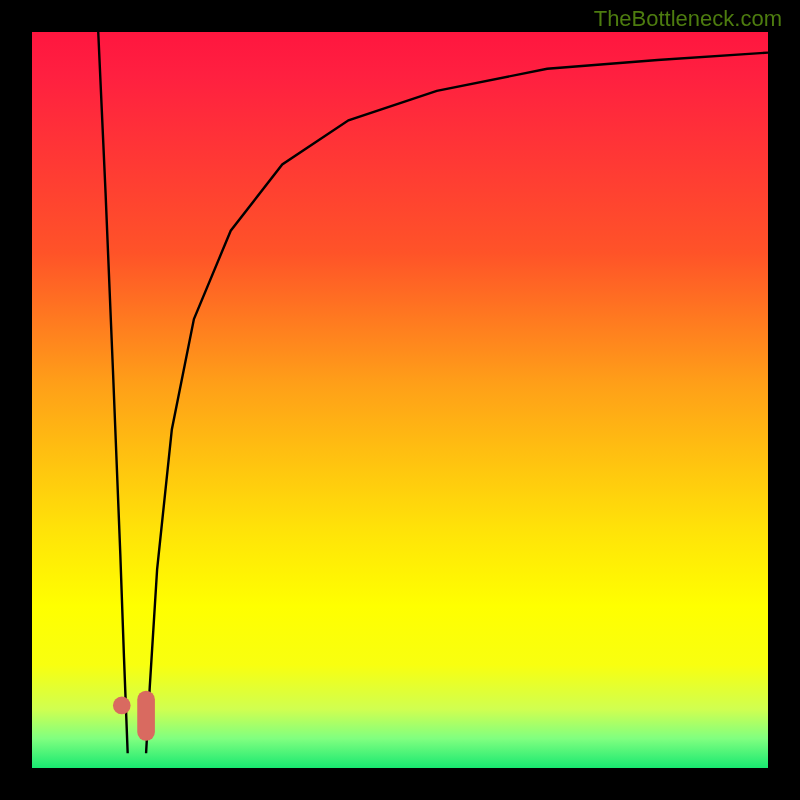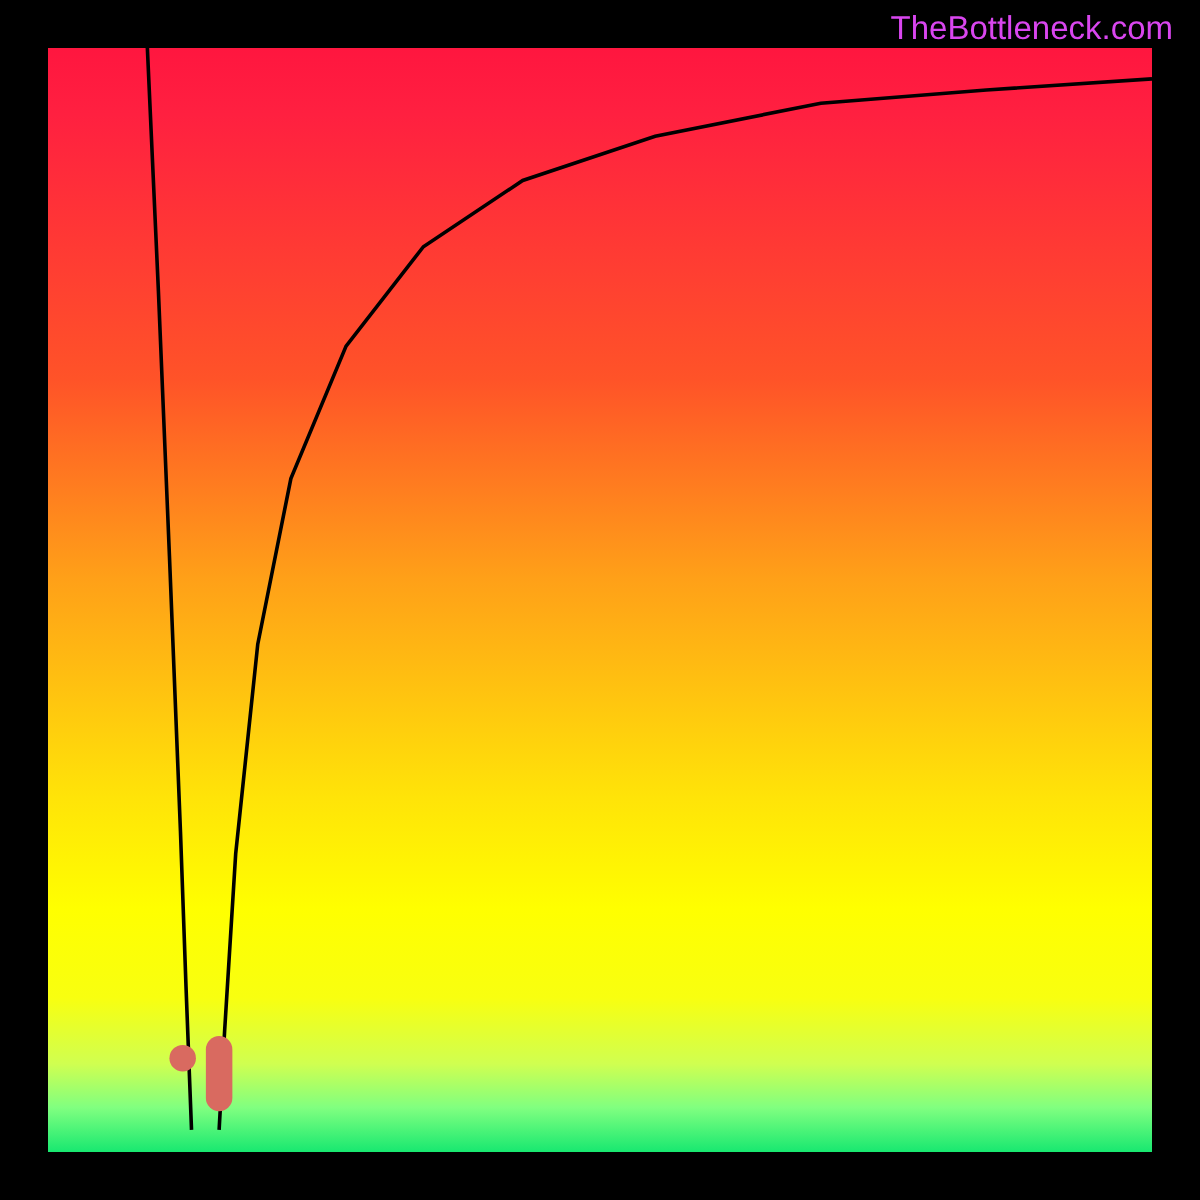--- a/index.html
+++ b/index.html
@@ -7,21 +7,21 @@
     .outer {
       width: 800px;
       height: 800px;
       background: #000;
       position: relative;
     }
     .watermark {
       position: absolute;
       top: 6px;
       right: 18px;
-      color: #d946ef;
+      color: #4d7c0f;
       font-size: 22px;
       font-weight: 500;
       z-index: 10;
     }
     .plot {
       position: absolute;
       top: 32px;
       left: 32px;
       width: 736px;
       height: 736px;

